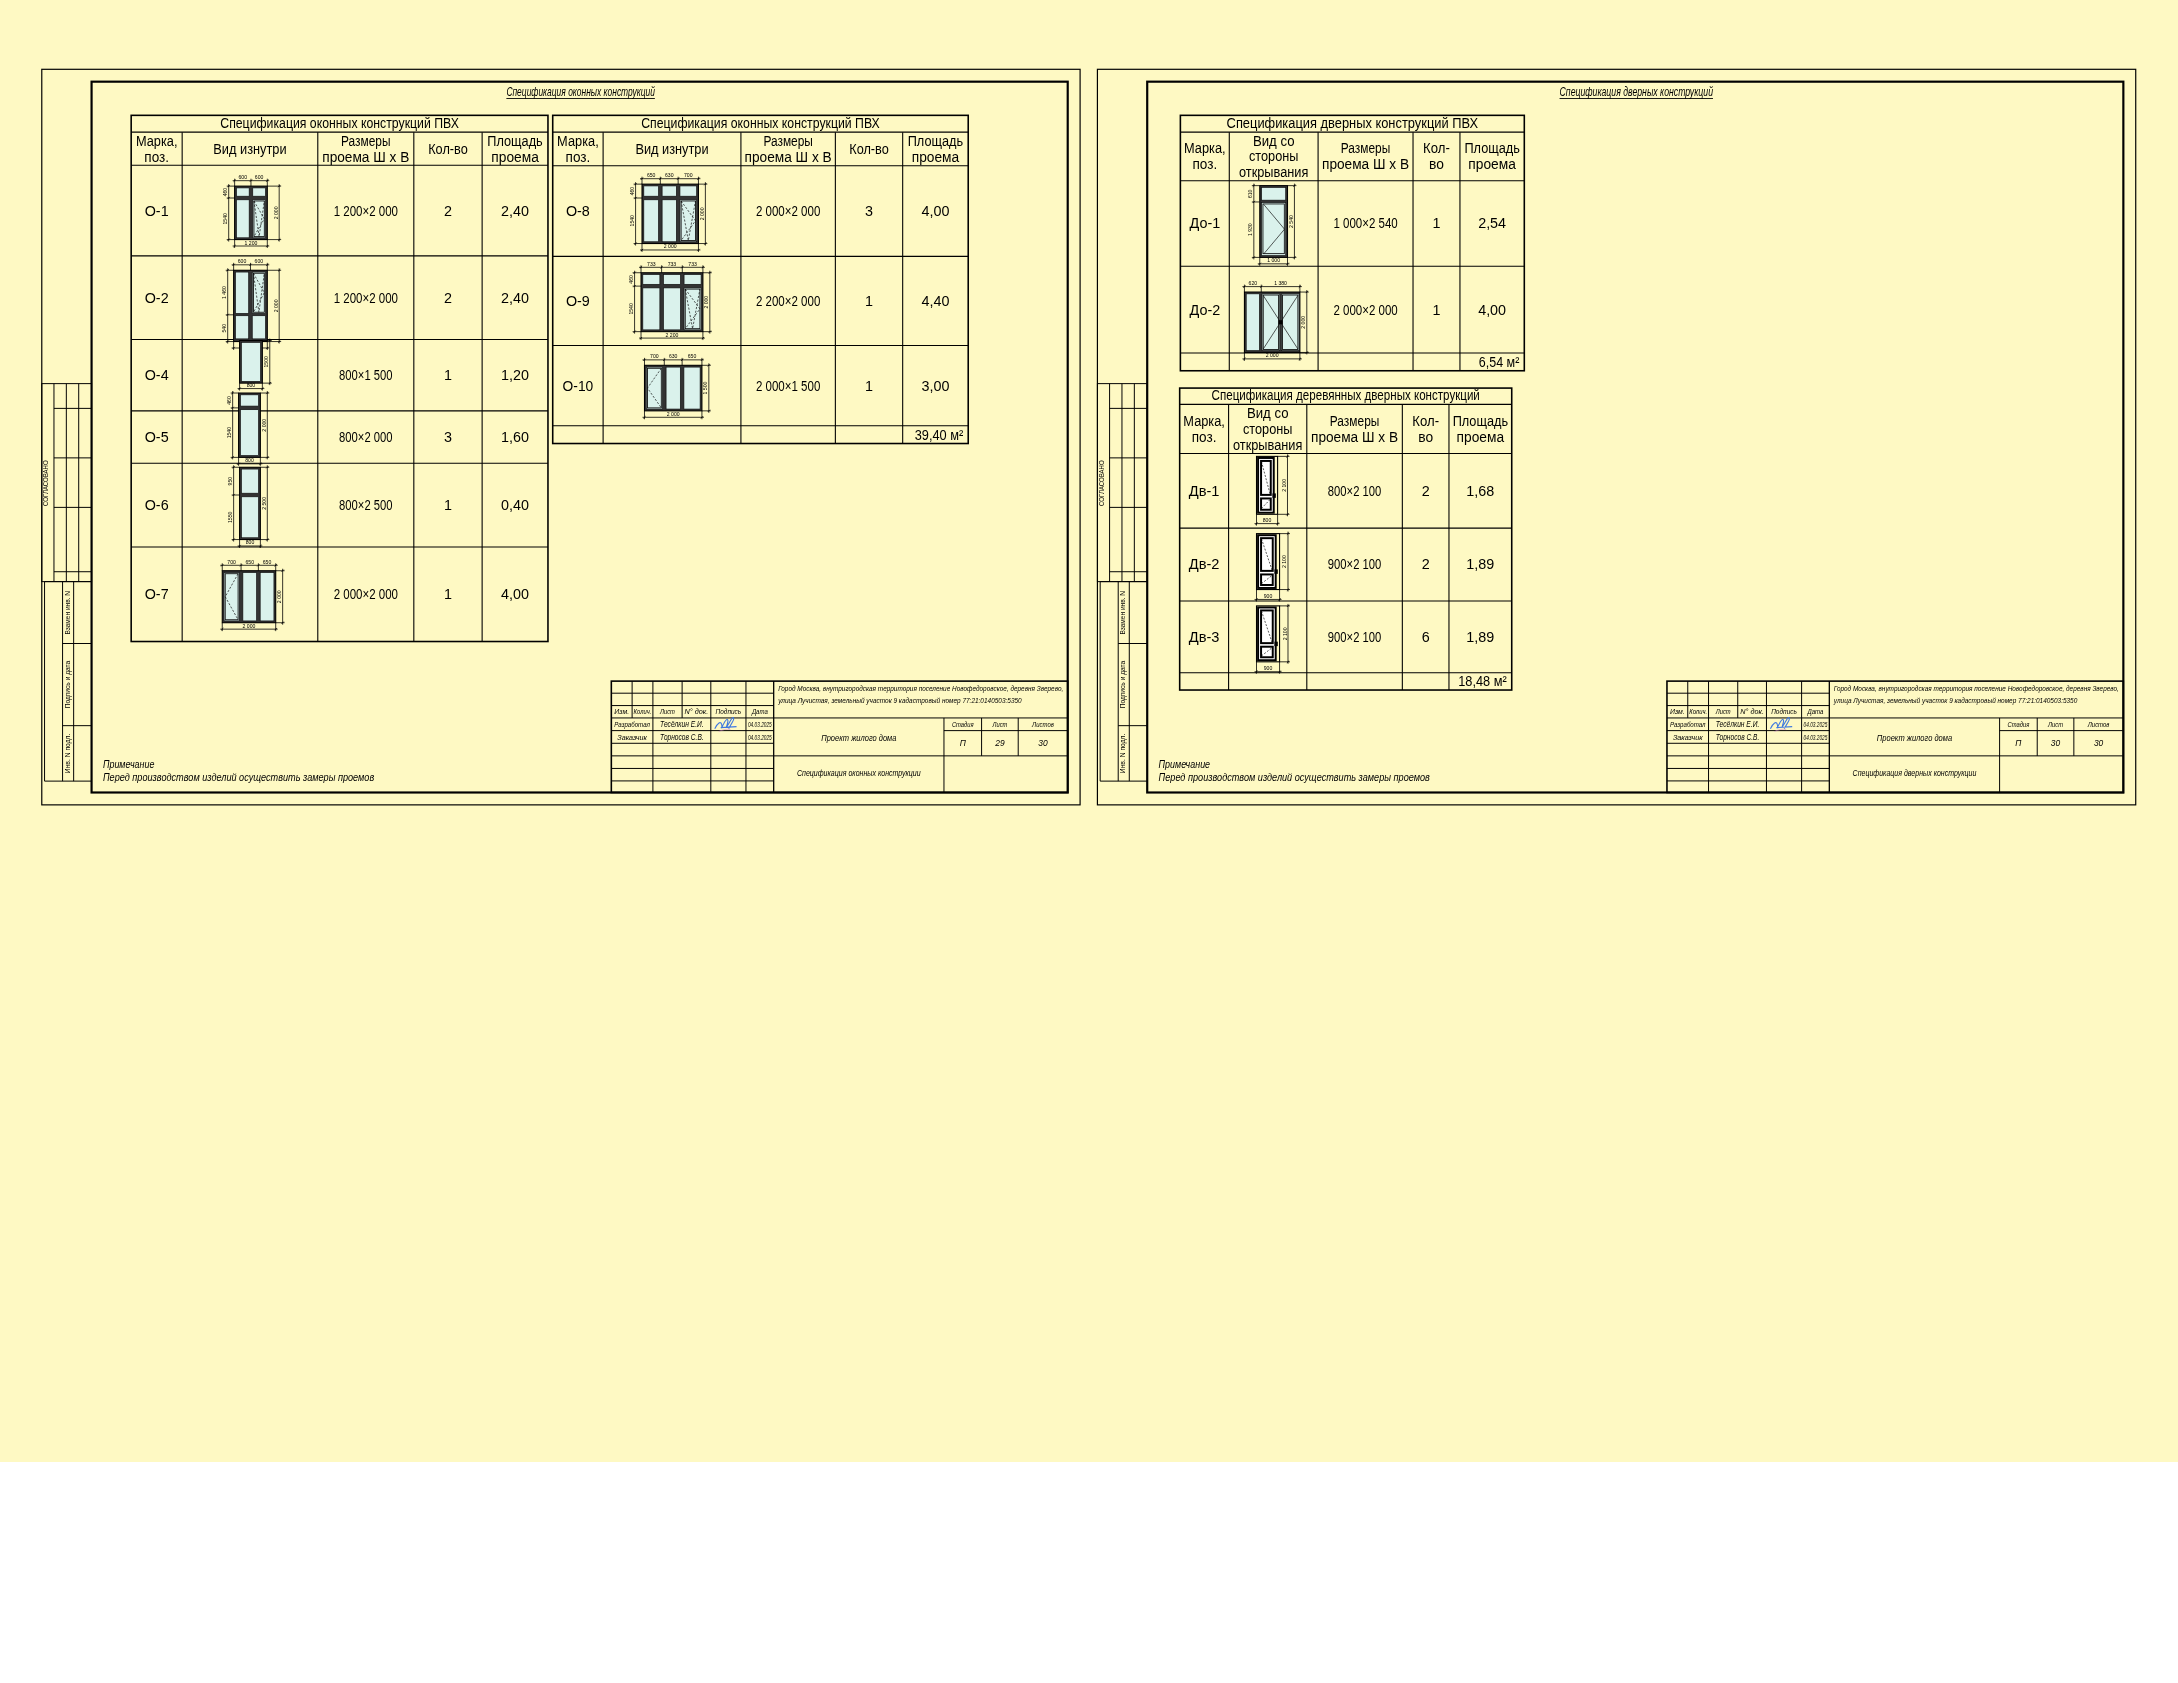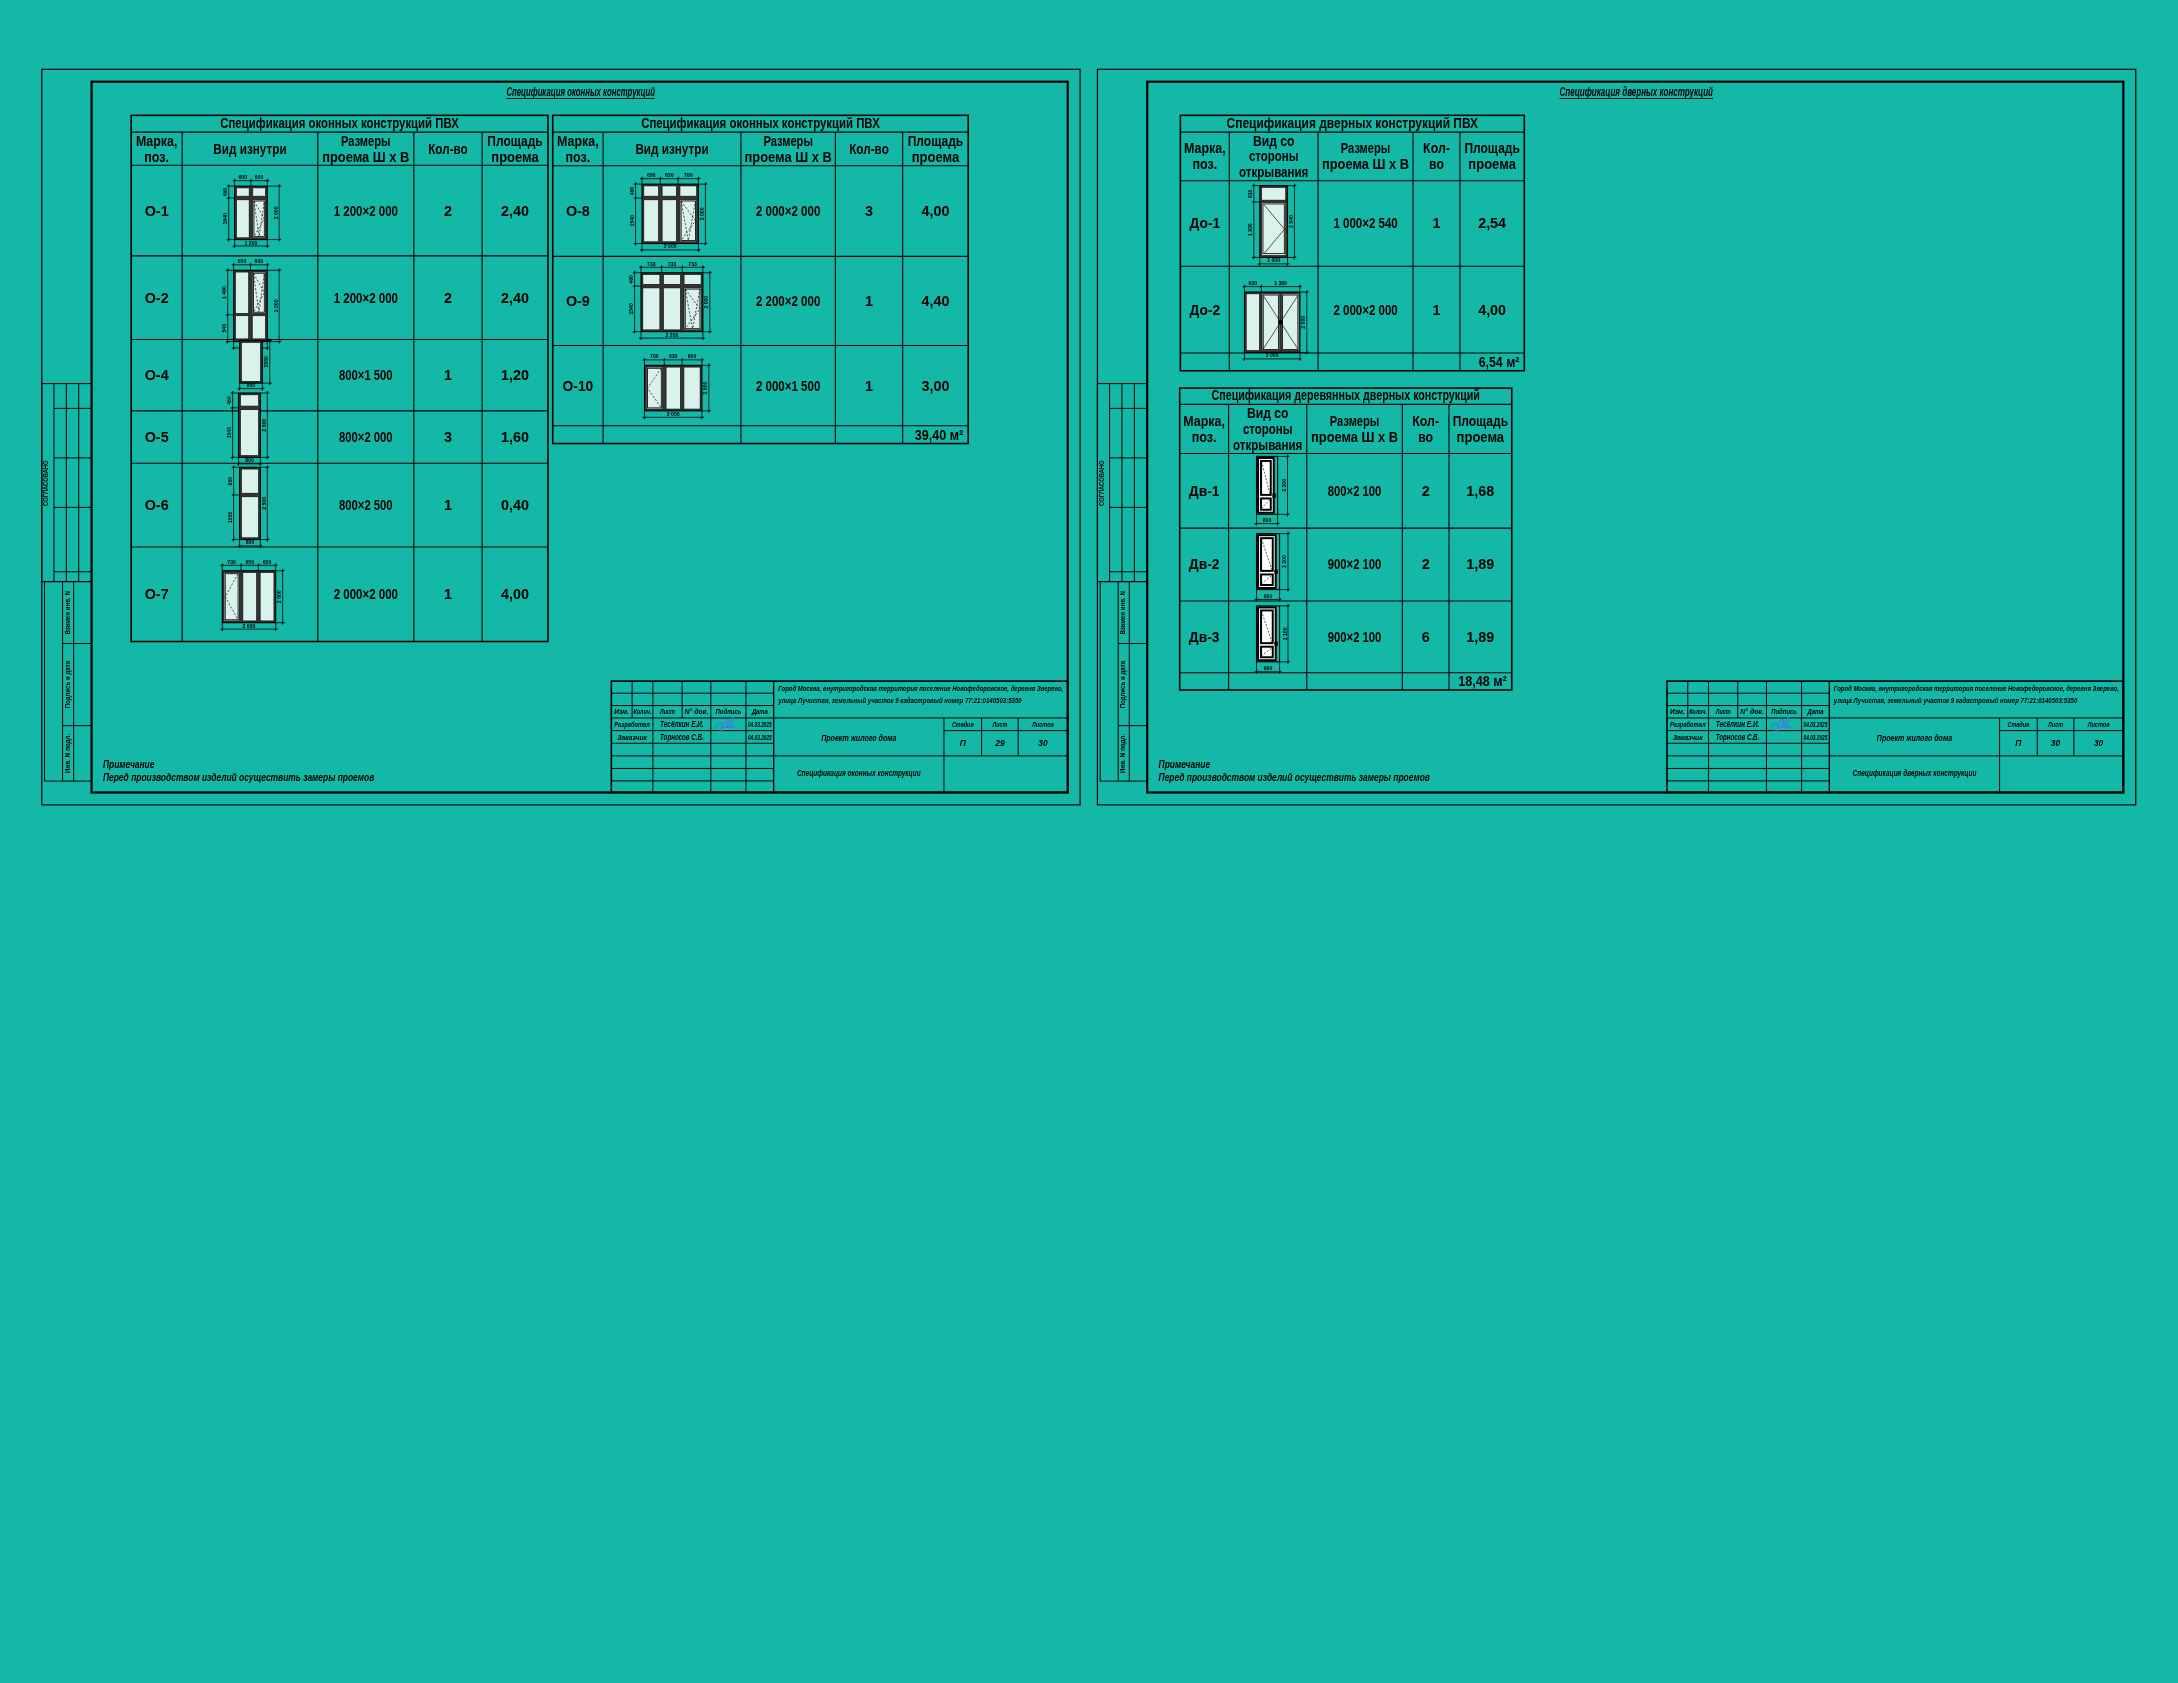--- a/index.html
+++ b/index.html
@@ -1,15 +1,15 @@
 <!DOCTYPE html>
 <html><head><meta charset="utf-8">
 <style>
 html,body{margin:0;padding:0;background:#ffffff;}
-#page{position:relative;width:2178px;height:1683px;background:#14b8a6;font-weight:bold;}
+#page{position:relative;width:2178px;height:1462px;background:#fef9c3;}
 text{font-family:"Liberation Sans",sans-serif;}
 </style></head>
 <body>
 <div id="page">
 <svg width="2178" height="1683" viewBox="0 0 2200 1700">
 
 <rect x="42.2" y="70" width="1048.8" height="743" fill="none" stroke="#000" stroke-width="1.2"></rect>
 
 <rect x="92.5" y="82.5" width="986" height="718" fill="none" stroke="#000" stroke-width="2.2"></rect>
 

